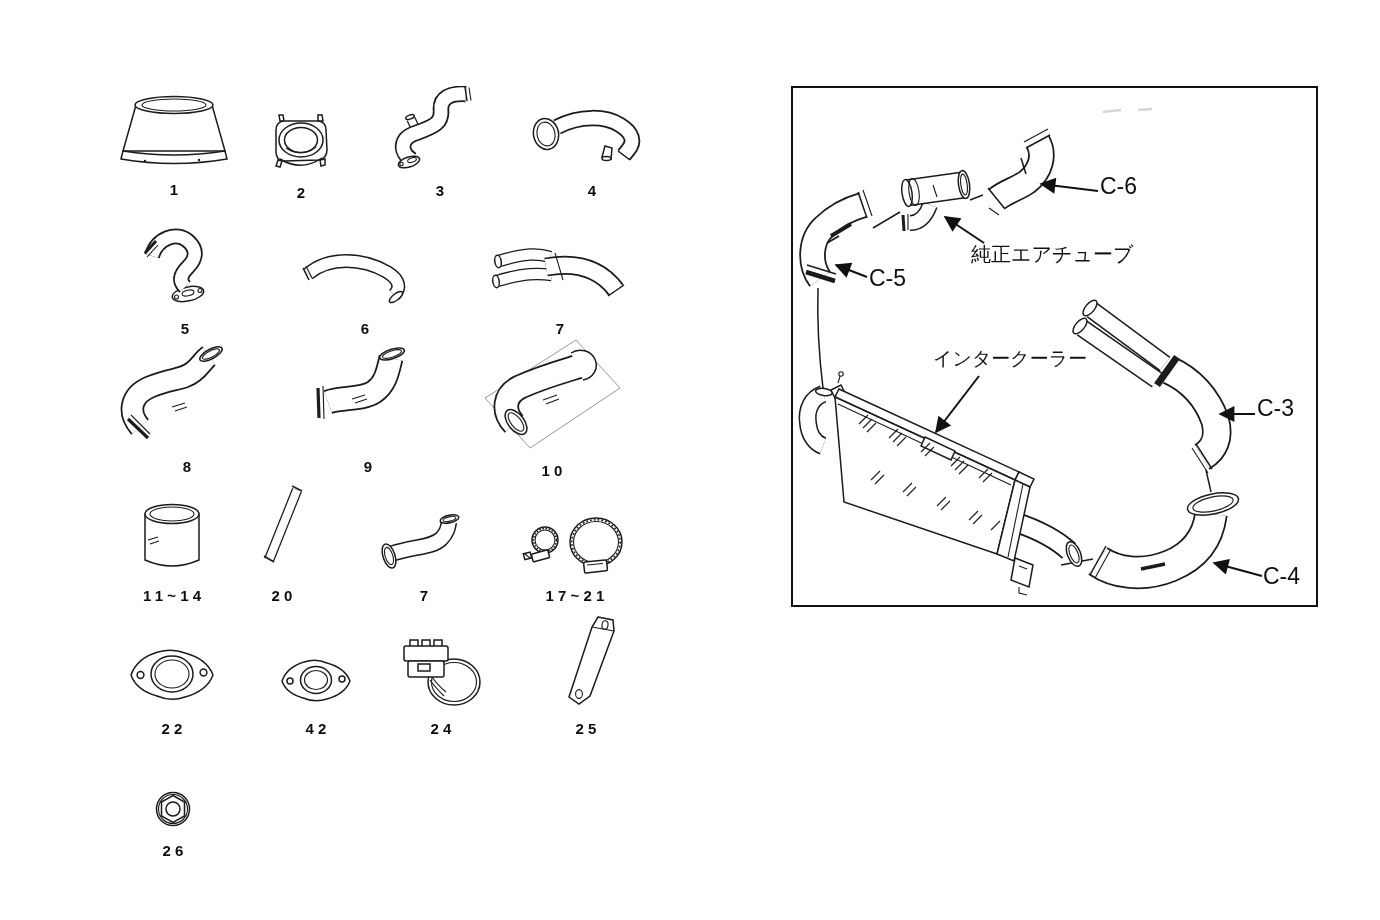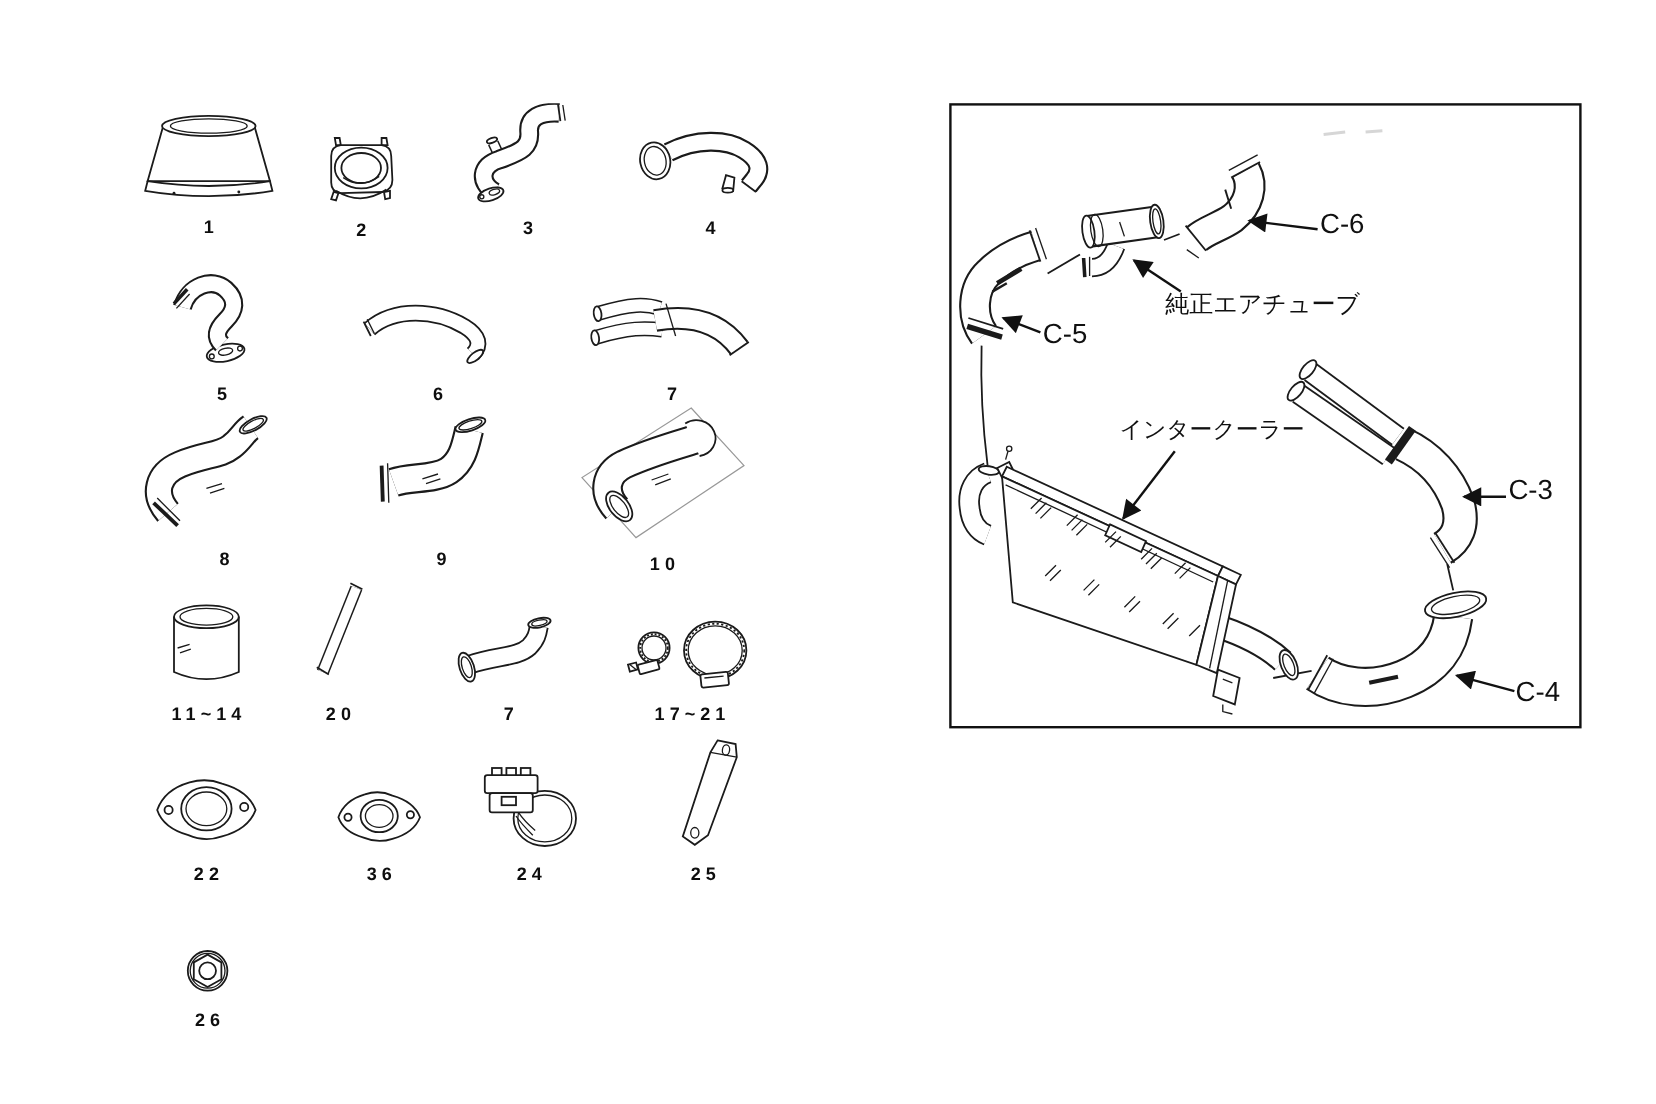--- a/index.html
+++ b/index.html
@@ -234,21 +234,21 @@
     </div>
 
     <div class="part" style="left:279px;top:653px;width:74px;">
       <svg width="74" height="55" viewBox="0 0 74 55">
         <path d="M3,28 Q8,14 25,9 Q37,5 48,10 Q66,15 71,28 Q66,41 48,46 Q36,50 24,45 Q7,40 3,28 Z" class="lf"></path>
         <ellipse cx="37" cy="27" rx="15.5" ry="13.5" class="l"></ellipse>
         <ellipse cx="37" cy="27" rx="11.5" ry="9.5" class="l t"></ellipse>
         <circle cx="11" cy="28" r="3" class="lf"></circle>
         <circle cx="63" cy="26" r="3" class="lf"></circle>
       </svg>
-      <div class="plabel">36</div>
+      <div class="plabel">42</div>
     </div>
 
     <div class="part" style="left:394px;top:636px;width:94px;">
       <svg width="94" height="72" viewBox="0 0 94 72">
         <ellipse cx="60" cy="46" rx="26" ry="23" class="l"></ellipse>
         <ellipse cx="60" cy="46" rx="22.5" ry="19.5" class="l t"></ellipse>
         <path d="M38,41 C42,47 46,51 52,56 M36,44 C40,50 45,55 50,60" class="h"></path>
         <rect x="16" y="4" width="8" height="8" class="lf"></rect>
           <rect x="28" y="4" width="8" height="8" class="lf"></rect>
         <rect x="40" y="4" width="8" height="8" class="lf"></rect>

